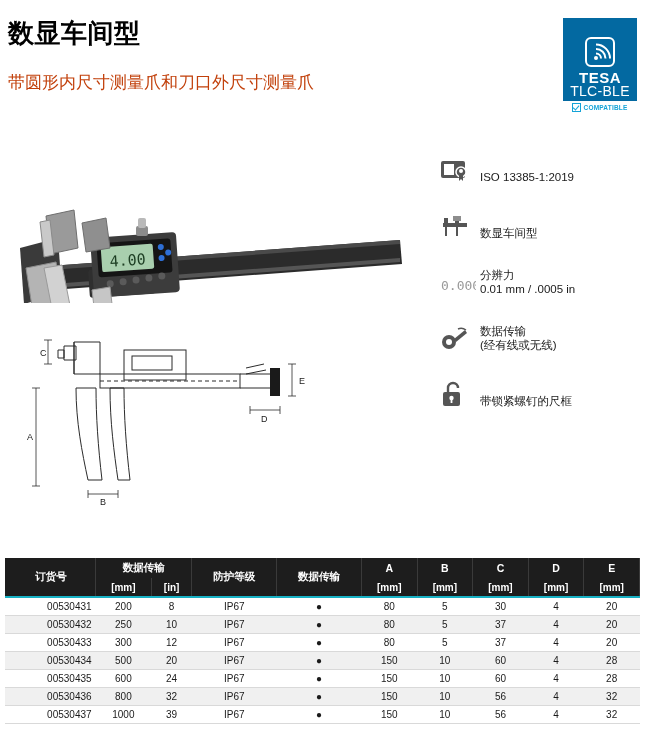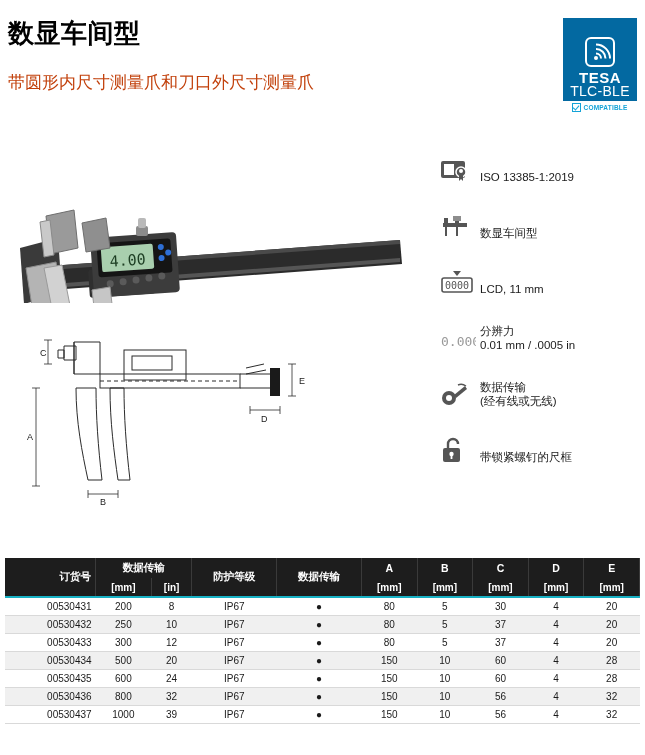--- a/index.html
+++ b/index.html
@@ -169,21 +169,21 @@
     background: #1d1d1d;
     color: #ffffff;
     font-weight: bold;
     font-size: 10.5px;
     height: 20px;
     padding: 0 4px;
     text-align: center;
     border-right: 1px solid #3a3a3a;
   }
   table.spec th.first {
-    text-align: right;
+    text-align: center;
     padding-left: 6px;
   }
   table.spec th.unit {
     height: 18px;
     font-size: 10px;
   }
   table.spec td {
     height: 17px;
     padding: 0 4px;
     text-align: center;
@@ -343,32 +343,20 @@
           <rect x="5" y="13" width="2" height="9" fill="#555"></rect>
           <rect x="16" y="13" width="2" height="9" fill="#555"></rect>
           <rect x="13" y="2" width="8" height="5" fill="#8d8d8d"></rect>
         </svg>
       </div>
       <div class="ftext">
         <span>数显车间型</span>
       </div>
     </div>
 
-    <div class="feature">
-      <div class="ficon">
-        <svg width="34" height="26" viewBox="0 0 34 26">
-          <polygon points="13,1 21,1 17,6" fill="#555"></polygon>
-          <rect x="2" y="8" width="30" height="14" rx="2" fill="none" stroke="#555" stroke-width="1.6"></rect>
-          <text x="17" y="19" font-family="DejaVu Sans Mono, monospace" font-size="10" fill="#555" text-anchor="middle">0000</text>
-        </svg>
-      </div>
-      <div class="ftext">
-        <span>LCD, 11 mm</span>
-      </div>
-    </div>
 
     <div class="feature">
       <div class="ficon">
         <svg width="36" height="22" viewBox="0 0 36 22">
           <text x="1" y="16" font-family="DejaVu Sans Mono, monospace" font-size="13" fill="#9a9a9a">0.000</text>
         </svg>
       </div>
       <div class="ftext">
         <span>分辨力</span>
         <span class="l2">0.01 mm / .0005 in</span>

